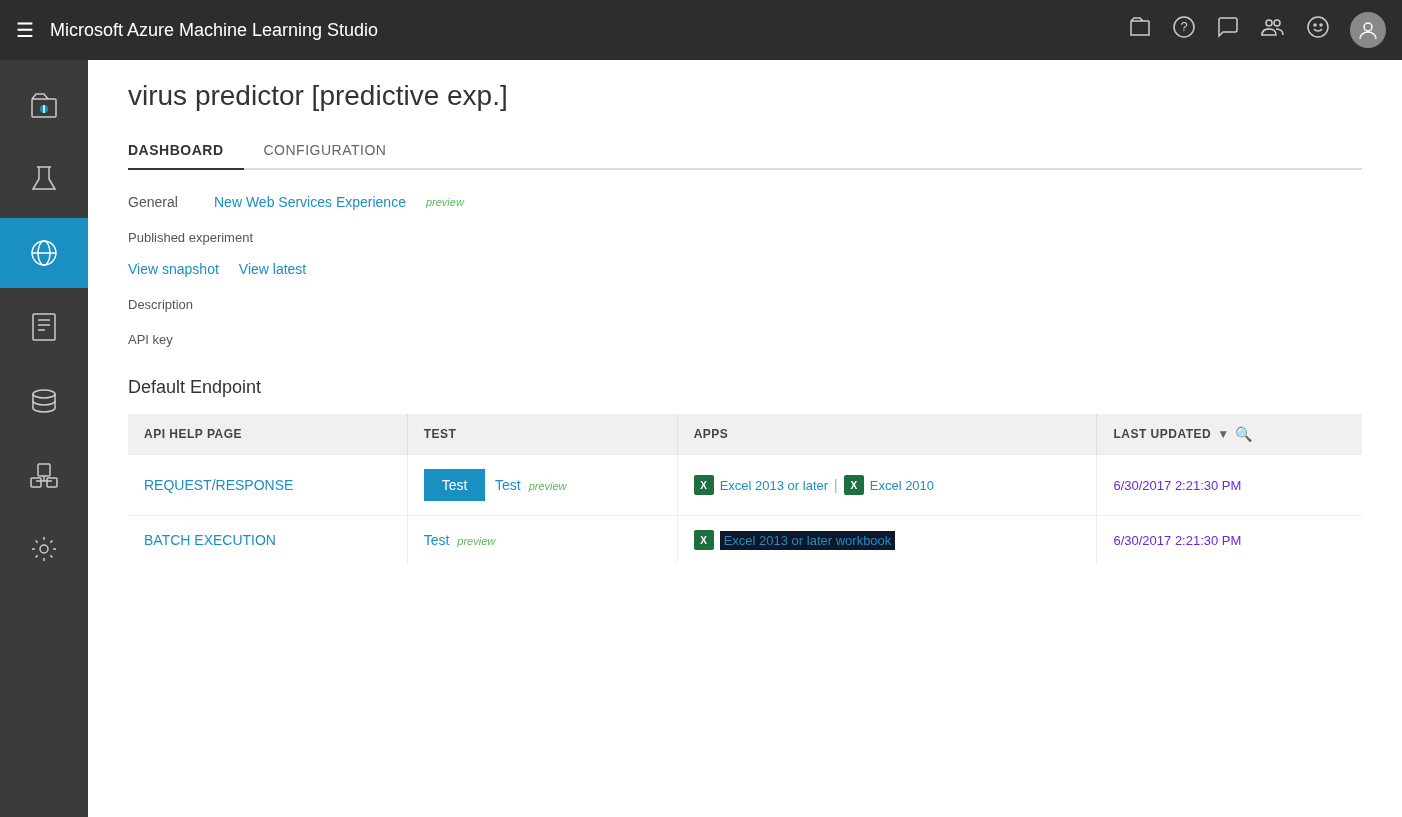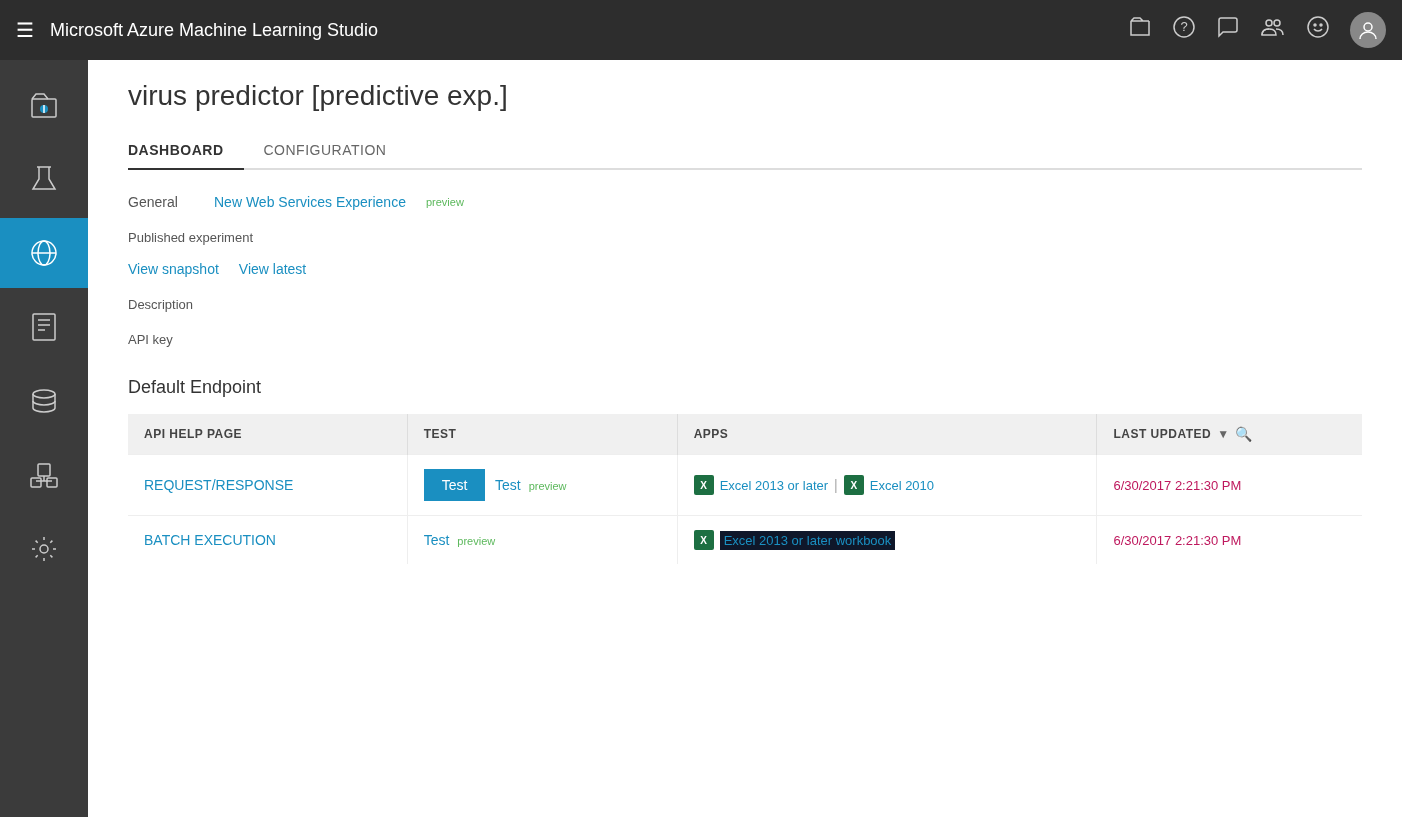--- a/index.html
+++ b/index.html
@@ -128,20 +128,21 @@
     }
     .link-blue {
       color: #1a8fc1;
       cursor: pointer;
       text-decoration: none;
       font-size: 14px;
     }
     .preview-badge {
       color: #5cb85c;
       font-size: 11px;
+      font-style: italic;
       margin-left: 4px;
     }
 
     .published-section {
       margin-bottom: 20px;
     }
     .published-title {
       color: #555;
       font-size: 13px;
       margin-bottom: 16px;
@@ -263,21 +264,21 @@
       color: #1a8fc1;
       cursor: pointer;
       font-size: 13px;
     }
     .excel-link.highlighted {
       background: #0f172a;
       padding: 2px 4px;
     }
     .pipe { color: #aaa; }
 
-    .date-text { color: #be185d; font-size: 13px; }
+    .date-text { color: #6d28d9; font-size: 13px; }
   </style>
 </head>
 <body>
 
 <div class="navbar">
   <span class="navbar-hamburger">☰</span>
   <span class="navbar-title">Microsoft Azure Machine Learning Studio</span>
   <div class="navbar-icons">
     <span class="navbar-icon" title="Projects">
       <svg width="24" height="24" viewBox="0 0 24 24" fill="none" stroke="#ccc" stroke-width="1.5">

